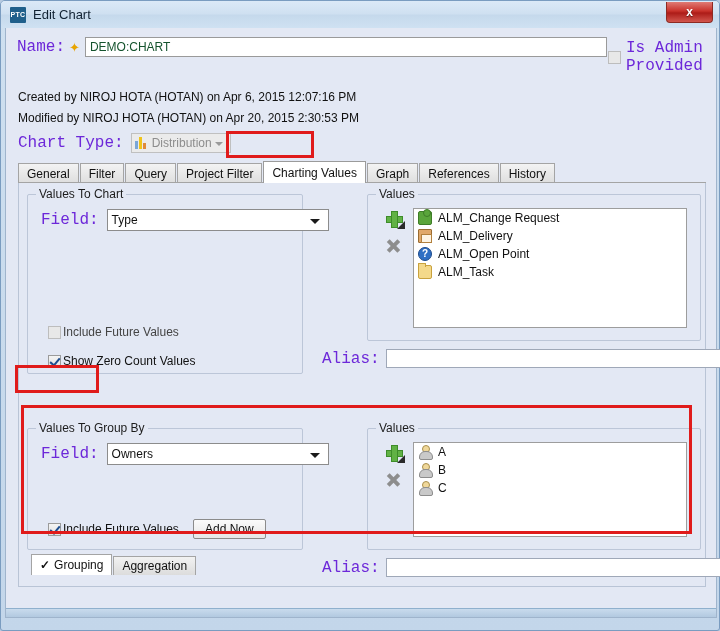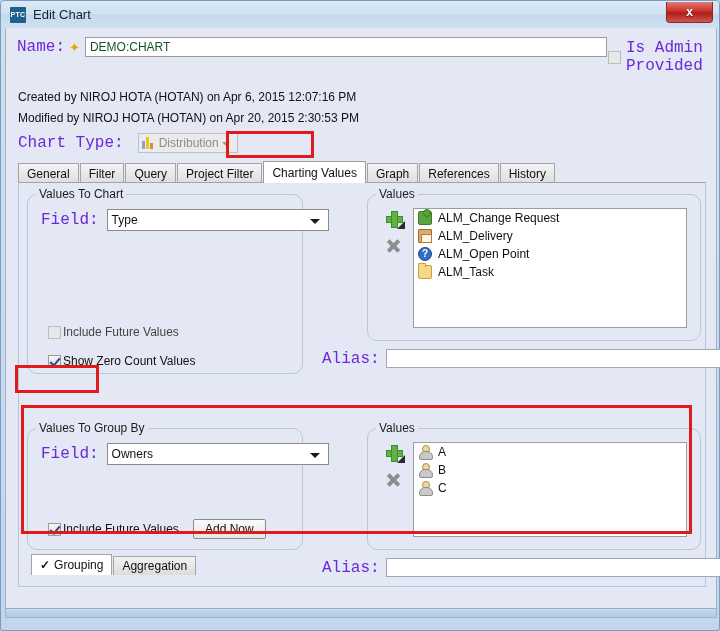--- a/index.html
+++ b/index.html
@@ -141,21 +141,21 @@
     color: #111;
   }
   .meta.m1 { top: 62px; }
   .meta.m2 { top: 83px; }
 
   .row-charttype {
     position: absolute;
     left: 12px; top: 105px;
     display: flex;
     align-items: center;
-    gap: 14px;
+    gap: 7px;
   }
   .combo-disabled {
     width: 100px; height: 20px;
     background: #ebebeb;
     border: 1px solid #c0c0c0;
     display: flex;
     align-items: center;
     padding-left: 3px;
     color: #8d8d8d;
     font-size: 12px;
@@ -222,21 +222,21 @@
     position: absolute;
     left: 12px; top: 155px;
     width: 688px; height: 404px;
     background: #e3e8f4;
     border: 1px solid #b9c4d6;
     border-top: none;
   }
   .grp {
     position: absolute;
     border: 1px solid #bcc6d8;
-    border-radius: 10px;
+    border-radius: 2px;
     padding-left: 48px;
   }
   .grp > .grp-title {
     position: absolute;
     top: -8px; left: 8px;
     background: #e3e8f4;
     padding: 0 3px;
     font-size: 12px;
     color: #1c1c1c;
   }

